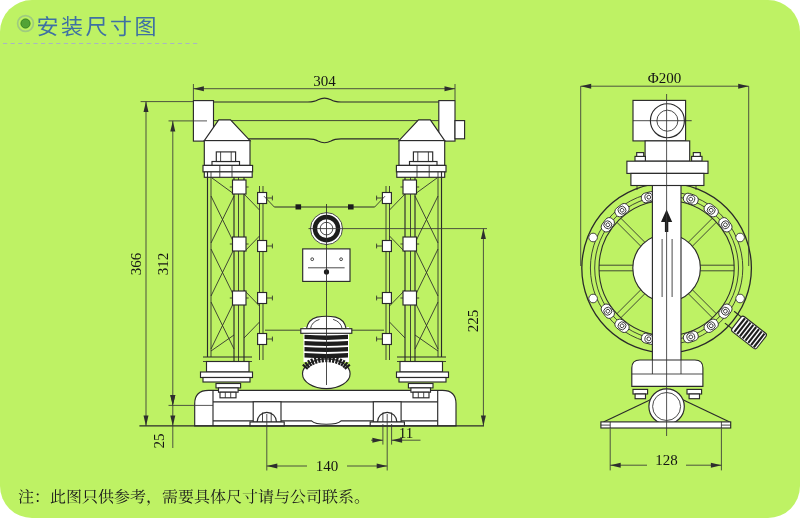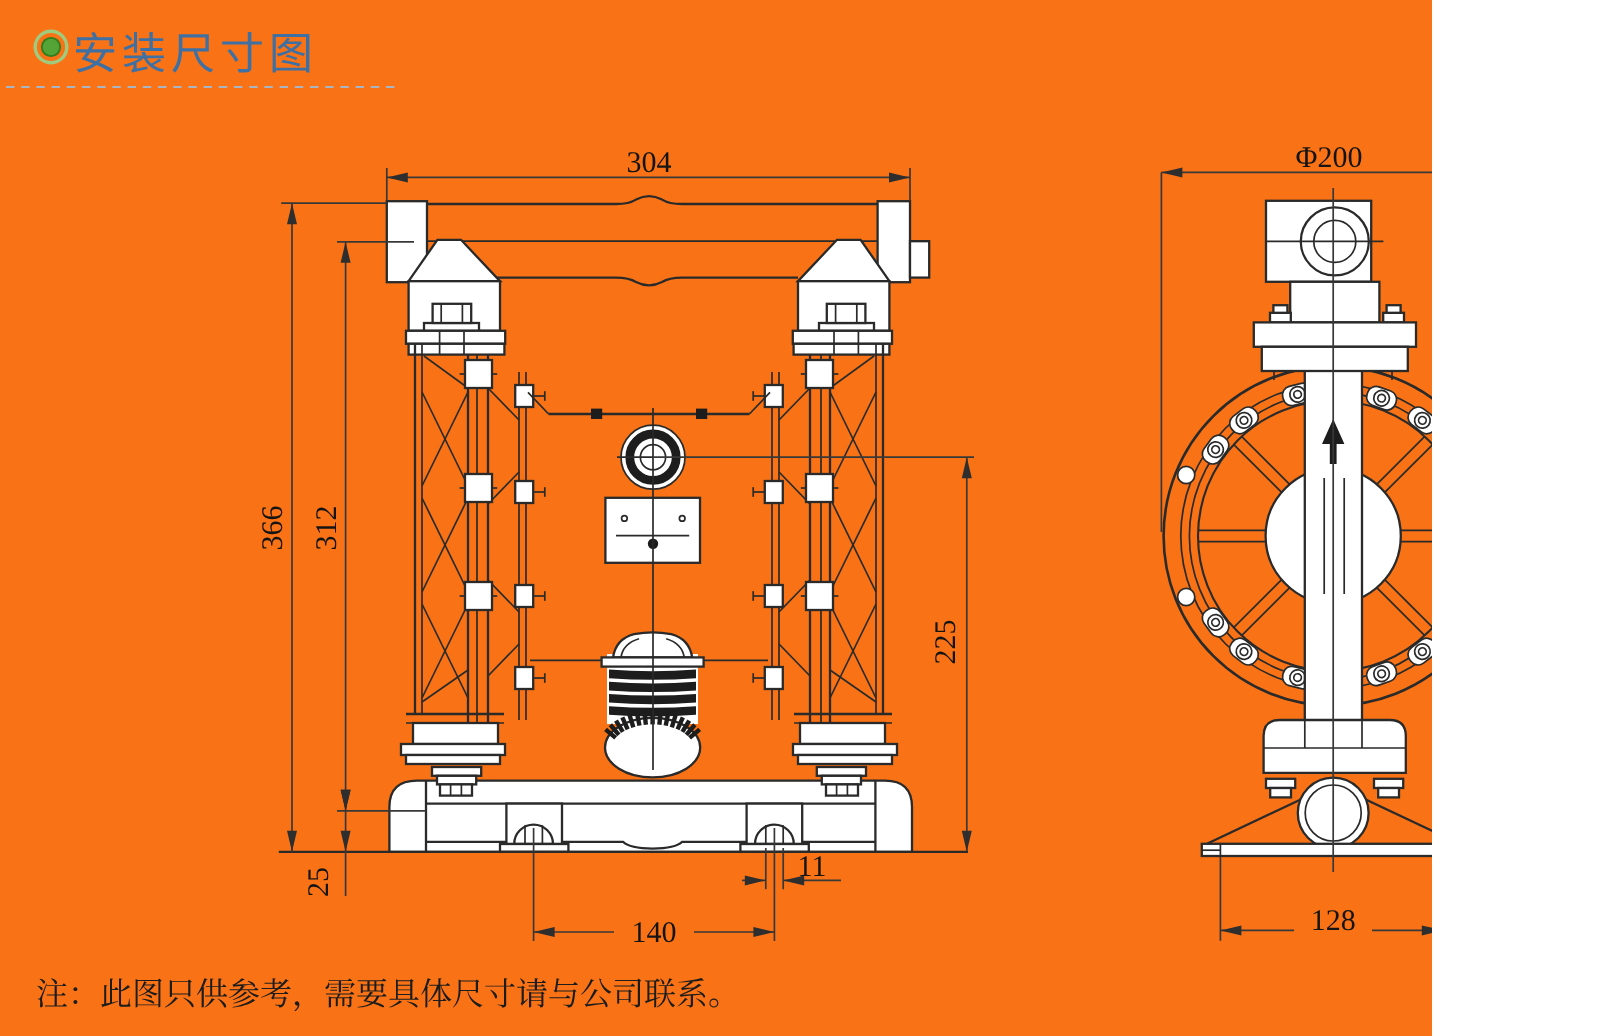--- a/index.html
+++ b/index.html
@@ -1,17 +1,17 @@
 <!DOCTYPE html>
 <html><head>
 <meta charset="utf-8">
 <style>
   html,body{margin:0;padding:0;background:#fff;}
-  .stage{position:relative;width:716px;height:518px;background:#f97316;overflow:hidden;
-         font-family:"Liberation Serif","DejaVu Serif",serif;}
+  .stage{position:relative;width:800px;height:518px;background:#bef264;overflow:hidden;
+         font-family:"Liberation Serif","DejaVu Serif",serif;border-radius:32px;}
   svg text{font-family:"Liberation Serif","DejaVu Serif",serif;fill:#141414;}
   svg .n{stroke:#2a2a2a;stroke-width:1.15;fill:none;}
   svg .w{stroke:#2a2a2a;stroke-width:1.15;fill:#fff;}
   svg .t{stroke-width:0.85;}
   svg .dim{stroke:#383838;stroke-width:0.85;fill:none;}
   svg .dimf{fill:#2e2e2e;stroke:none;}
   svg .dtx{font-size:15px;}
 </style>
 </head>
 <body>

